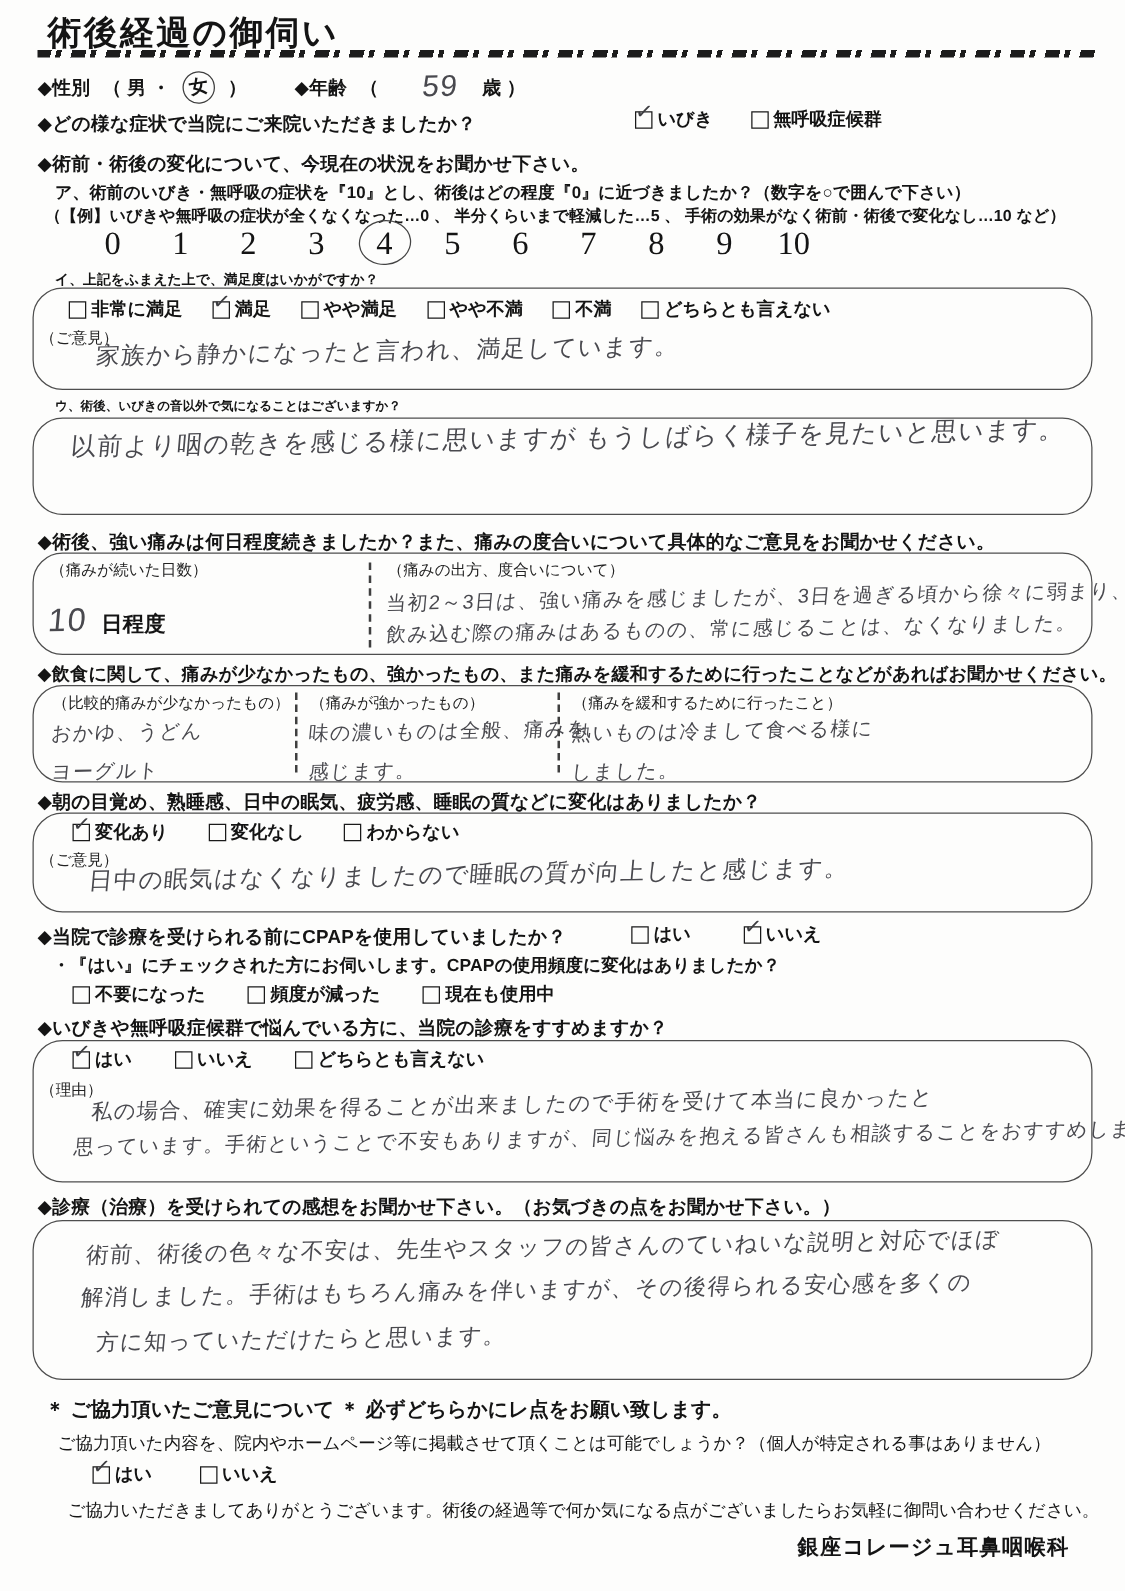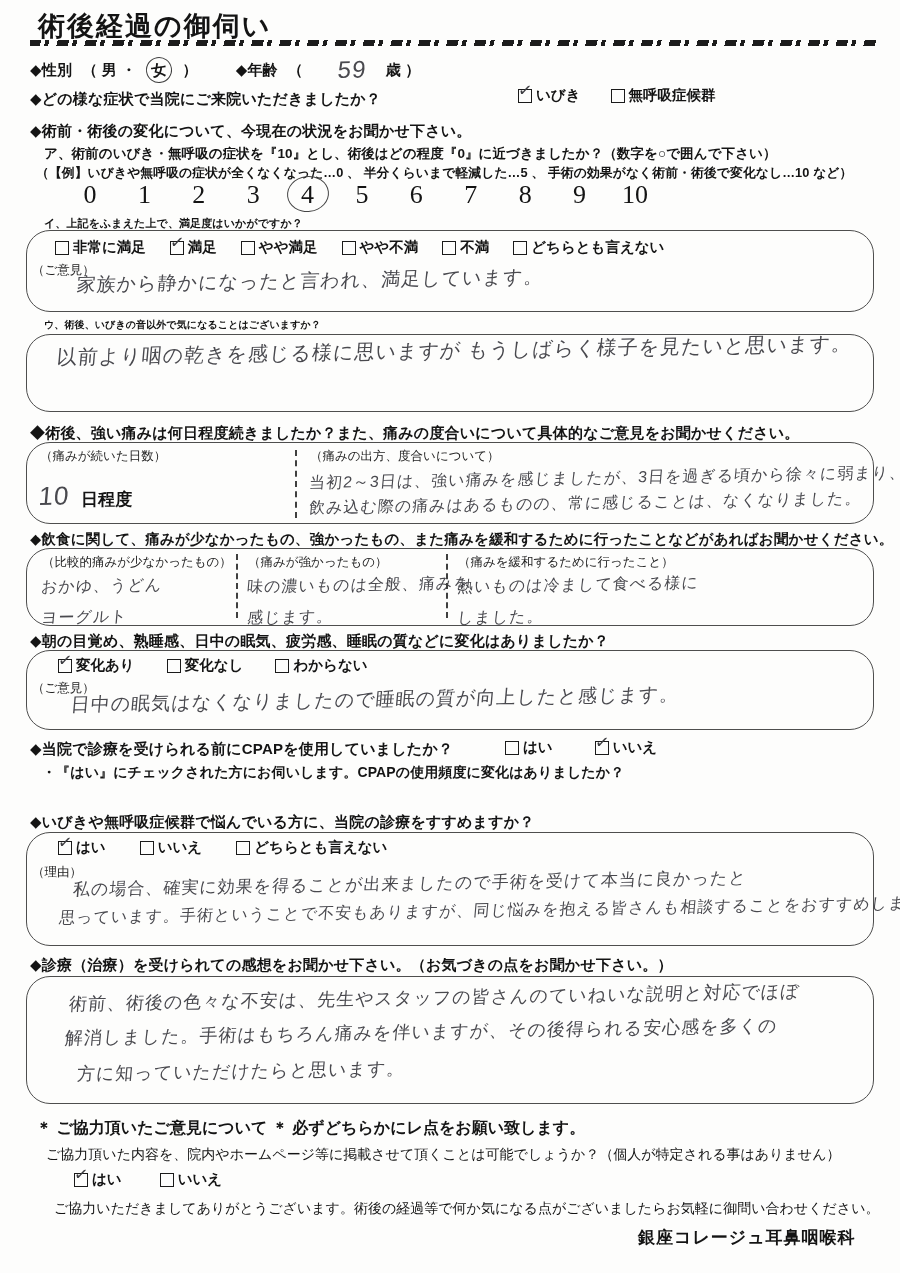--- a/index.html
+++ b/index.html
@@ -71,21 +71,21 @@
     <span class="q">（ 男 ・</span>
     <span class="circle-hand q">女</span>
     <span class="q">）</span>
     <span class="q" style="margin-left:28px;">◆年齢</span>
     <span class="q">（</span>
     <span class="hw" style="margin:0 8px 0 26px;font-size:24px;">59</span>
     <span class="q">歳 ）</span>
   </div>
 
   <div class="abs q" style="left:30px;top:90px;">◆どの様な症状で当院にご来院いただきましたか？</div>
-  <div class="abs" style="left:508px;top:86px;display:flex;gap:30px;margin-left:10px;">
+  <div class="abs" style="left:508px;top:86px;display:flex;gap:30px;">
     <span class="opt">
       <span class="cb checked"></span>
       <span>いびき</span>
     </span>
     <span class="opt">
       <span class="cb"></span>
       <span>無呼吸症候群</span>
     </span>
   </div>
 
@@ -134,21 +134,21 @@
         <span>どちらとも言えない</span>
       </span>
   </div>
   <div class="abs lbl" style="left:32px;top:262px;">（ご意見）</div>
   <div class="abs hw" style="left:78px;top:272px;">家族から静かになったと言われ、満足しています。</div>
 
   <div class="abs q-sm" style="left:44px;top:318px;font-size:10px;">ウ、術後、いびきの音以外で気になることはございますか？</div>
   <div class="box" style="left:26px;top:334px;width:846px;height:76px;"></div>
   <div class="abs hw" style="left:58px;top:344px;font-size:20px;">以前より咽の乾きを感じる様に思いますが もうしばらく様子を見たいと思います。</div>
 
-  <div class="abs q" style="left:30px;top:424px;font-family:Liberation Serif, serif;">◆術後、強い痛みは何日程度続きましたか？また、痛みの度合いについて具体的なご意見をお聞かせください。</div>
+  <div class="abs q" style="left:30px;top:424px;">◆術後、強い痛みは何日程度続きましたか？また、痛みの度合いについて具体的なご意見をお聞かせください。</div>
   <div class="box" style="left:26px;top:442px;width:846px;height:80px;"></div>
   <div class="abs" style="left:40px;top:448px;width:250px;height:68px;">
     <div class="lbl">（痛みが続いた日数）</div>
     <div style="margin-top:16px;display:flex;align-items:baseline;gap:10px;">
       <span class="hw" style="font-size:26px;">10</span>
       <span class="q" style="font-size:17px;">日程度</span>
     </div>
   </div>
   <div class="abs dashed-v" style="left:295px;top:450px;height:68px;"></div>
   <div class="abs" style="left:310px;top:448px;">
@@ -201,20 +201,34 @@
     <span class="opt">
         <span class="cb"></span>
         <span>はい</span>
       </span>
     <span class="opt">
         <span class="cb checked"></span>
         <span>いいえ</span>
       </span>
   </div>
   <div class="abs q-sm" style="left:42px;top:764px;font-size:14px;">・『はい』にチェックされた方にお伺いします。CPAPの使用頻度に変化はありましたか？</div>
+  <div class="abs" style="left:58px;top:786px;display:flex;gap:34px;">
+    <span class="opt">
+        <span class="cb"></span>
+        <span>不要になった</span>
+      </span>
+    <span class="opt">
+        <span class="cb"></span>
+        <span>頻度が減った</span>
+      </span>
+    <span class="opt">
+        <span class="cb"></span>
+        <span>現在も使用中</span>
+      </span>
+  </div>
 
   <div class="abs q" style="left:30px;top:813px;">◆いびきや無呼吸症候群で悩んでいる方に、当院の診療をすすめますか？</div>
   <div class="box" style="left:26px;top:832px;width:846px;height:112px;"></div>
   <div class="abs" style="left:58px;top:838px;display:flex;gap:34px;">
     <span class="opt">
         <span class="cb checked"></span>
         <span>はい</span>
       </span>
     <span class="opt">
         <span class="cb"></span>

